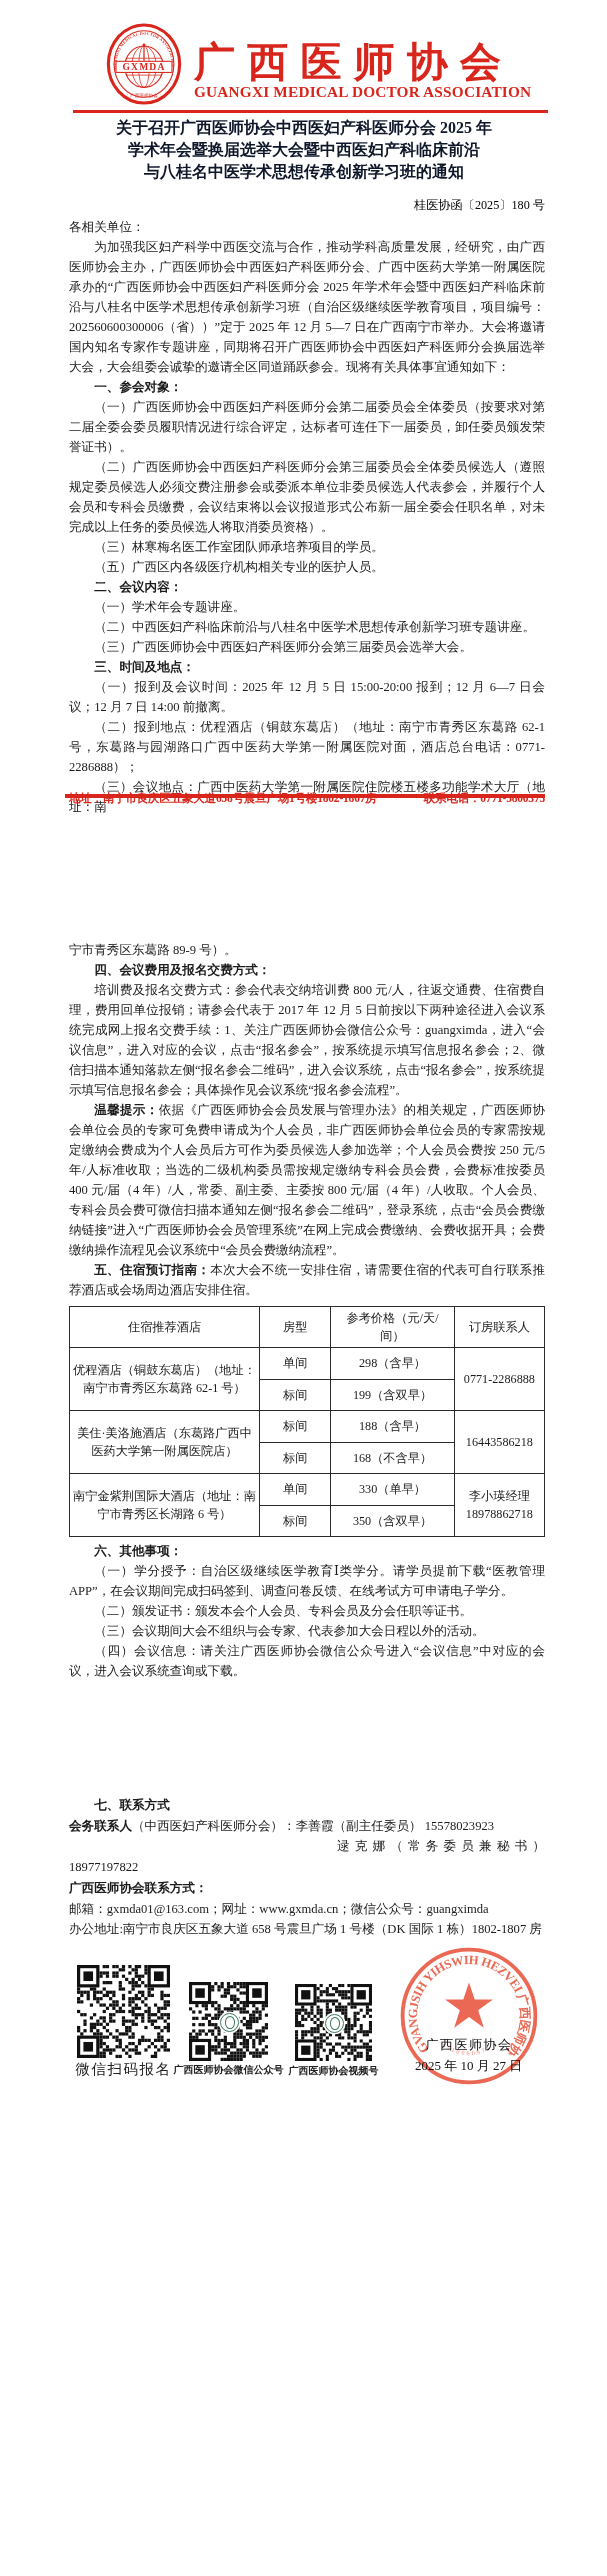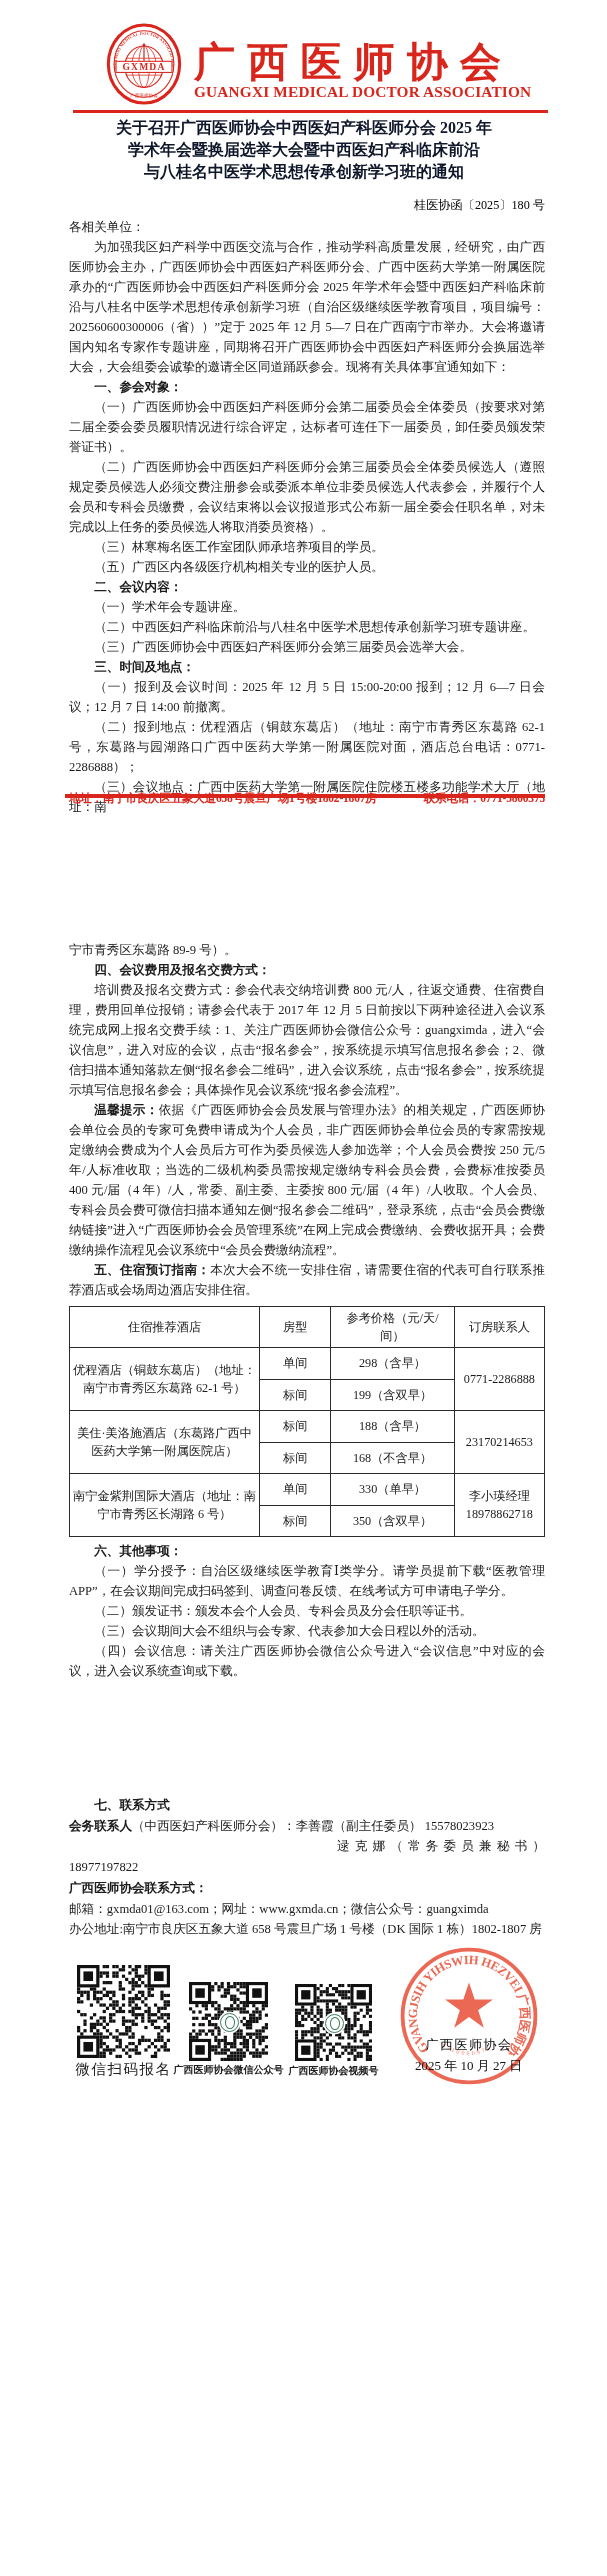--- a/index.html
+++ b/index.html
@@ -142,21 +142,21 @@
         <td rowspan="2" class="pre">0771-2286888</td>
       </tr>
       <tr>
         <td>标间</td>
         <td>199（含双早）</td>
       </tr>
       <tr>
         <td rowspan="2">美住·美洛施酒店（东葛路广西中医药大学第一附属医院店）</td>
         <td>标间</td>
         <td>188（含早）</td>
-        <td rowspan="2" class="pre">23170214653</td>
+        <td rowspan="2" class="pre">16443586218</td>
       </tr>
       <tr>
         <td>标间</td>
         <td>168（不含早）</td>
       </tr>
       <tr>
         <td rowspan="2">南宁金紫荆国际大酒店（地址：南宁市青秀区长湖路 6 号）</td>
         <td>单间</td>
         <td>330（单早）</td>
         <td rowspan="2" class="pre">李小瑛经理

